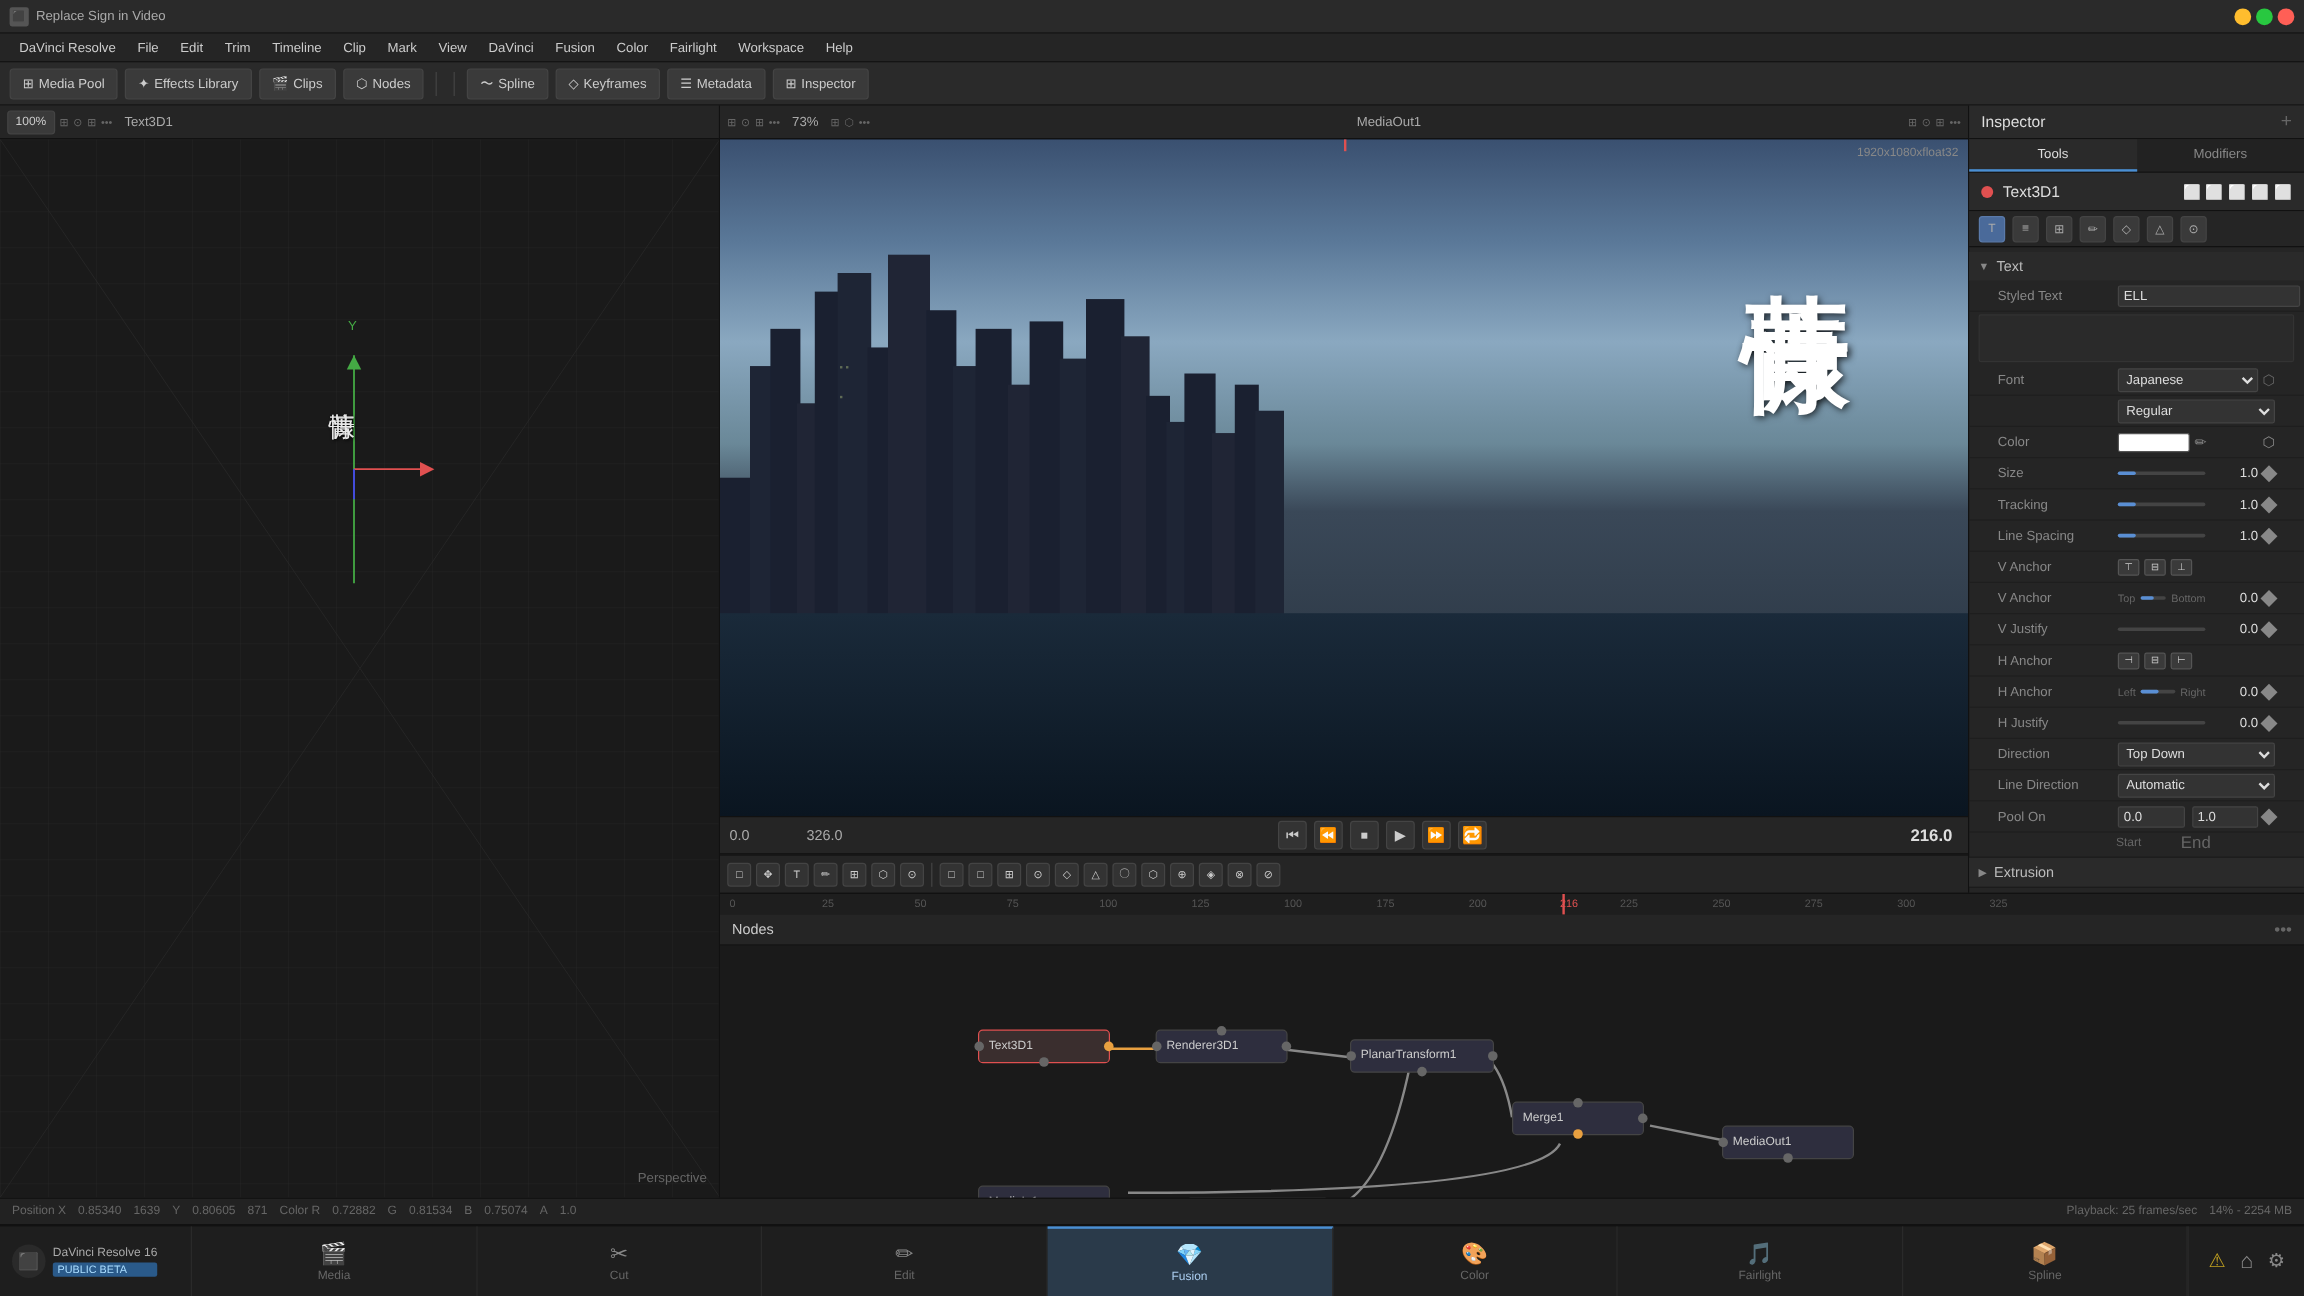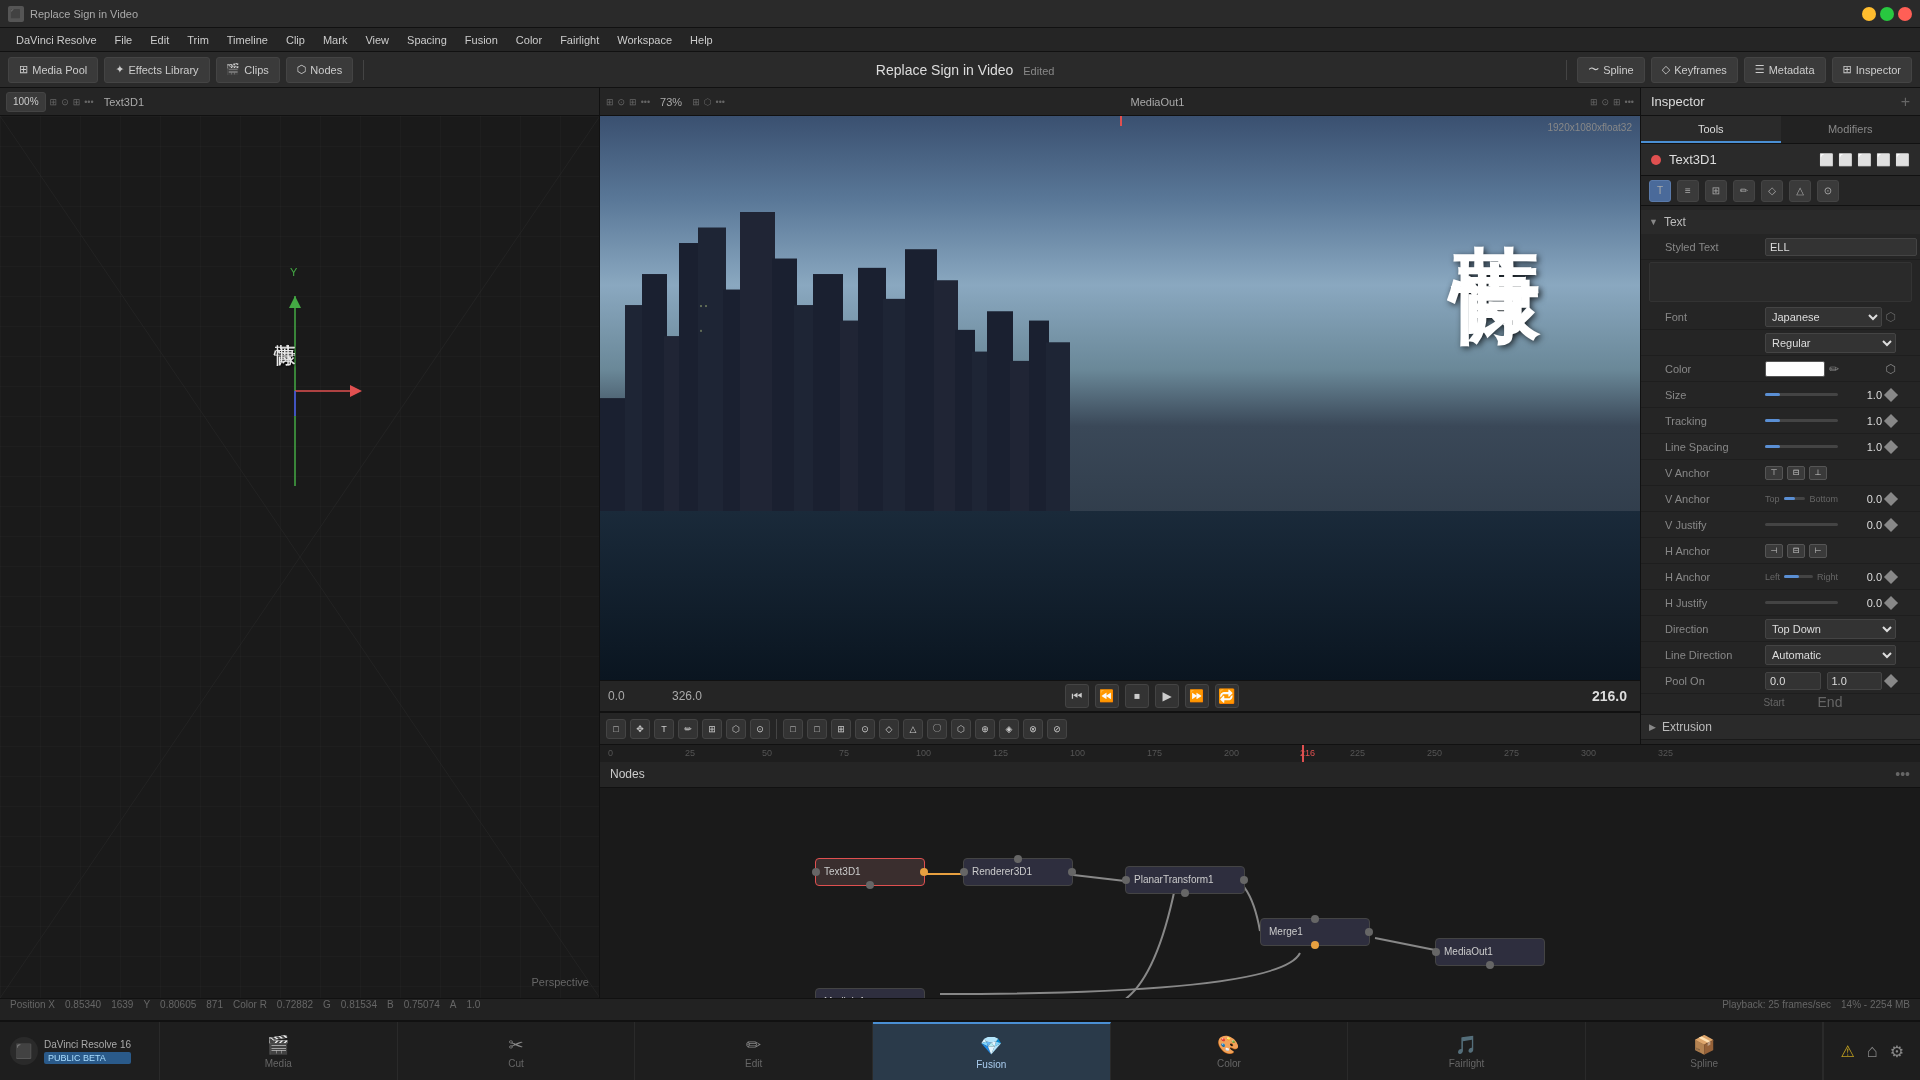--- a/index.html
+++ b/index.html
@@ -518,21 +518,21 @@
       height: 100%;
       pointer-events: none;
     }
 
     
     #statusbar {
       height: 22px;
       background: #222;
       border-top: 1px solid #111;
       display: flex;
-      align-items: flex-start;
+      align-items: center;
       padding: 0 10px;
       gap: 10px;
       font-size: 10px;
       color: #666;
     }
 
     
     #bottom-nav {
       height: 60px;
       background: #1e1e1e;
@@ -601,21 +601,21 @@
 
 <div id="menubar">
   <div class="menu-item">DaVinci Resolve</div>
   <div class="menu-item">File</div>
   <div class="menu-item">Edit</div>
   <div class="menu-item">Trim</div>
   <div class="menu-item">Timeline</div>
   <div class="menu-item">Clip</div>
   <div class="menu-item">Mark</div>
   <div class="menu-item">View</div>
-  <div class="menu-item">Spacing</div>
+  <div class="menu-item">DaVinci</div>
   <div class="menu-item">Fusion</div>
   <div class="menu-item">Color</div>
   <div class="menu-item">Fairlight</div>
   <div class="menu-item">Workspace</div>
   <div class="menu-item">Help</div>
 </div>
 
 <div id="toolbar">
   <div class="toolbar-btn">
     <span>⊞</span>
@@ -627,24 +627,20 @@
   </div>
   <div class="toolbar-btn">
     <span>🎬</span>
     <span>Clips</span>
   </div>
   <div class="toolbar-btn">
     <span>⬡</span>
     <span>Nodes</span>
   </div>
   <div class="toolbar-sep"></div>
-  <div class="toolbar-title">
-    <span>Replace Sign in Video</span>
-    <span class="toolbar-edited">Edited</span>
-  </div>
   <div class="toolbar-sep"></div>
   <div class="toolbar-btn">
     <span>〜</span>
     <span>Spline</span>
   </div>
   <div class="toolbar-btn">
     <span>◇</span>
     <span>Keyframes</span>
   </div>
   <div class="toolbar-btn">

